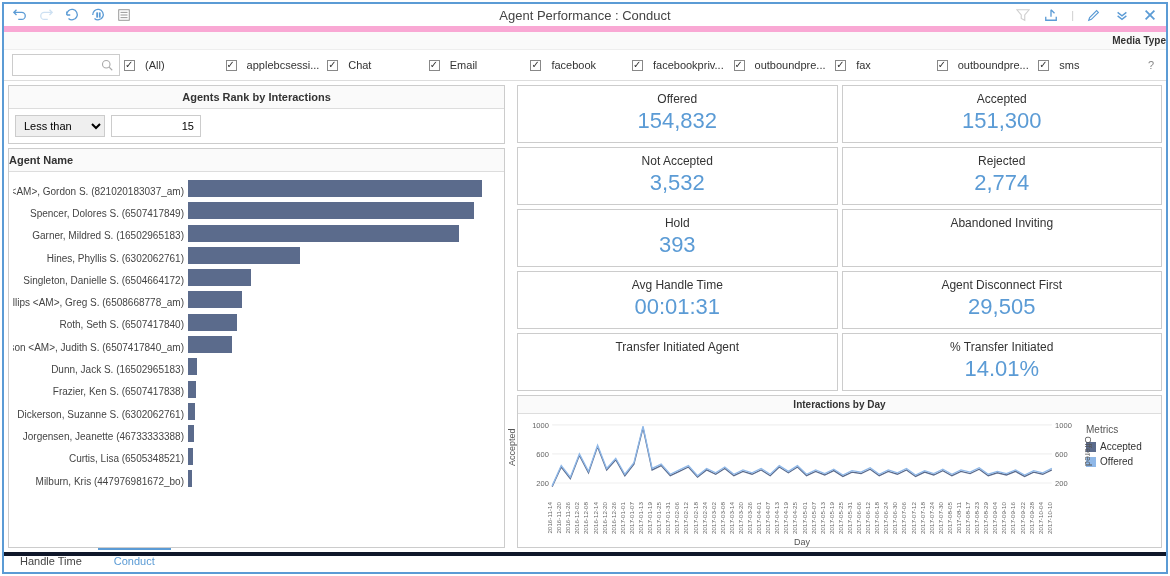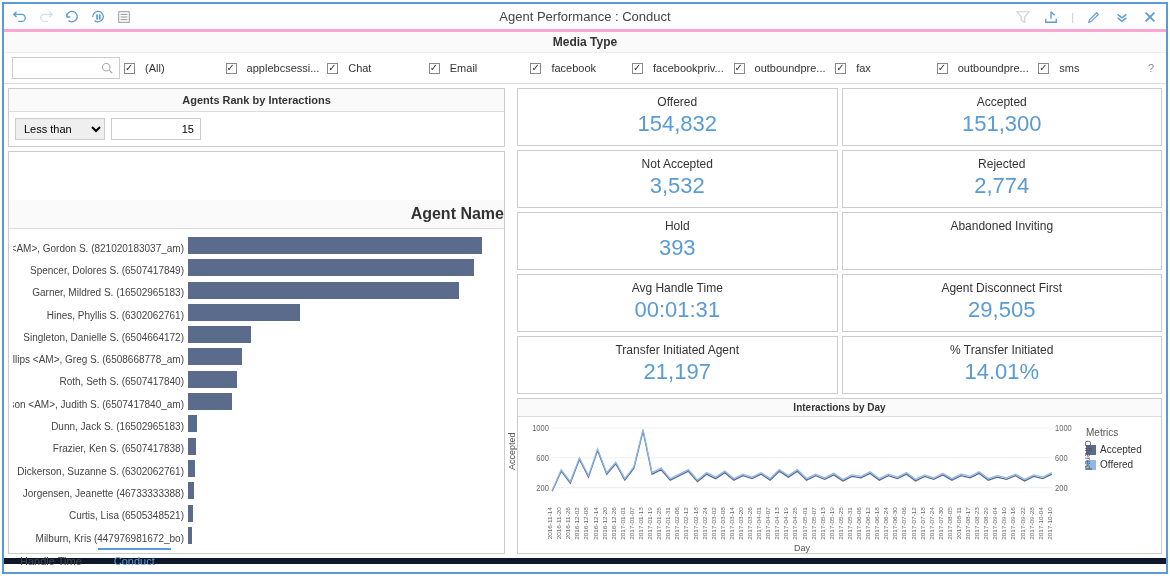--- a/index.html
+++ b/index.html
@@ -1,59 +1,59 @@
 <!DOCTYPE html>
 <html><head>
 <meta charset="utf-8">
 <style>
 * { margin: 0; padding: 0; box-sizing: border-box; }
 body { font-family: Arial, sans-serif; font-size: 11px; color: #333; background: #fff; width: 1170px; height: 576px; overflow: hidden; }
 .container { border: 2px solid #5b9bd5; width: 1166px; height: 572px; margin: 2px; position: relative; display: flex; flex-direction: column; }
-.toolbar { height: 28px; display: flex; align-items: center; padding: 0 8px; border-bottom: 3px solid #f9a8d4; gap: 32px; }
+.toolbar { height: 28px; display: flex; align-items: center; padding: 0 8px; border-bottom: 6px solid #f9a8d4; gap: 32px; }
 .toolbar-left { display: flex; gap: 10px; align-items: center; }
 .toolbar-icon { width: 16px; height: 16px; cursor: pointer; display: flex; align-items: center; justify-content: center; color: #5b9bd5; }
 .toolbar-right { display: flex; gap: 12px; align-items: center; margin-left: auto; }
 .title { position: absolute; left: 50%; transform: translateX(-50%); font-size: 13px; color: #444; }
 .media-bar { border-bottom: 1px solid #ddd; }
-.media-header { text-align: center; font-size: 12px; font-weight: bold; padding: 3px 0; background: #fafafa; border-bottom: 1px solid #eee; }
+.media-header { text-align: right; font-size: 10px; font-weight: bold; padding: 3px 0; background: #fafafa; border-bottom: 1px solid #eee; }
 .media-row { display: flex; align-items: center; height: 30px; padding: 0 8px; gap: 4px; }
 .search-box { width: 108px; height: 22px; border: 1px solid #ccc; display: flex; align-items: center; justify-content: flex-end; padding: 0 6px; }
 .media-items { display: flex; flex: 1; align-items: center; }
 .media-item { display: flex; align-items: center; gap: 10px; font-size: 11px; flex: 1; }
 .cb { width: 11px; height: 11px; border: 1px solid #888; background: #fff; position: relative; }
 .cb::after { content: '✓'; position: absolute; top: -2px; left: 0px; font-size: 10px; color: #333; }
 .body { flex: 1; display: flex; gap: 12px; padding: 4px; overflow: hidden; }
 .left { width: 497px; display: flex; flex-direction: column; gap: 4px; }
 .right { flex: 1; display: flex; flex-direction: column; gap: 4px; }
 .rank-panel { border: 1px solid #ccc; }
 .rank-header { text-align: center; font-size: 11px; font-weight: bold; padding: 5px 0; background: #fafafa; border-bottom: 1px solid #ddd; }
 .rank-filter { display: flex; gap: 6px; padding: 6px; align-items: flex-start; }
 .rank-filter select { height: 22px; width: 90px; border: 1px solid #ccc; font-size: 11px; padding: 0 4px; }
 .rank-filter input { height: 22px; width: 90px; border: 1px solid #ccc; font-size: 11px; text-align: right; padding: 0 6px; }
 .chart-panel { flex: 1; border: 1px solid #ccc; display: flex; flex-direction: column; }
-.col-header { text-align: right; font-size: 16px; font-weight: bold; padding: 5px 0; background: #fafafa; border-bottom: 1px solid #ddd; margin-top: 48px; }
+.col-header { text-align: left; font-size: 11px; font-weight: bold; padding: 5px 0; background: #fafafa; border-bottom: 1px solid #ddd; }
 .hbar-area { flex: 1; display: flex; padding: 8px 4px 0 4px; }
 .hbar-labels { width: 175px; display: flex; flex-direction: column; }
 .hbar-row { height: 22.3px; display: flex; align-items: center; justify-content: flex-end; font-size: 10px; color: #444; padding-right: 4px; white-space: nowrap; overflow: hidden; }
 .hbar-bars { flex: 1; position: relative; }
 .hbar { height: 17px; margin-bottom: 5.3px; background: #5b6b8c; }
 .hbar-axis { position: absolute; bottom: -18px; left: 0; right: 0; display: flex; font-size: 9px; color: #666; padding-left: 0; }
 .kpi-grid { display: grid; grid-template-columns: 1fr 1fr; gap: 4px; }
 .kpi { border: 1px solid #ccc; text-align: center; padding: 6px 0 8px 0; }
 .kpi-label { font-size: 12px; color: #333; margin-bottom: 2px; }
 .kpi-value { font-size: 22px; color: #5b9bd5; }
 .line-panel { flex: 1; border: 1px solid #ccc; display: flex; flex-direction: column; }
 .line-header { text-align: center; font-size: 10px; font-weight: bold; padding: 3px 0; background: #fafafa; border-bottom: 1px solid #ddd; }
 .line-body { flex: 1; display: flex; padding: 4px; }
 .line-chart { flex: 1; position: relative; }
 .legend { width: 75px; padding: 6px 4px; display: flex; flex-direction: column; gap: 4px; font-size: 10px; }
 .legend-title { font-size: 10px; color: #555; margin-bottom: 2px; }
 .legend-item { display: flex; align-items: center; gap: 4px; }
 .legend-swatch { width: 10px; height: 10px; }
-.footer-tabs { height: 14px; border-top: 6px solid #0f172a; display: flex; align-items: flex-end; }
+.footer-tabs { height: 20px; border-top: 4px solid #0f172a; display: flex; align-items: flex-end; }
 .tab { padding: 5px 16px; font-size: 11px; color: #444; border-top: 2px solid transparent; cursor: pointer; }
 .tab.active { border-top: 2px solid #5b9bd5; color: #5b9bd5; }
 .y-axis-label { position: absolute; left: -10px; top: 50%; transform: rotate(-90deg) translateX(20px); transform-origin: left; font-size: 9px; color: #555; }
 .y-axis-label-r { position: absolute; right: -6px; top: 50%; transform: rotate(90deg) translateX(-20px); transform-origin: right; font-size: 9px; color: #555; }
 .x-label-day { position: absolute; bottom: -4px; left: 50%; transform: translateX(-50%); font-size: 9px; color: #555; }
 svg polyline { fill: none; stroke-width: 1.2; }
 .qmark { margin-left: auto; color: #888; font-size: 11px; padding: 0 4px; }
 </style>
 </head>
 <body>
@@ -257,21 +257,20 @@
           <div class="kpi">
             <div class="kpi-label">Avg Handle Time</div>
             <div class="kpi-value">00:01:31</div>
           </div>
           <div class="kpi">
             <div class="kpi-label">Agent Disconnect First</div>
             <div class="kpi-value">29,505</div>
           </div>
           <div class="kpi">
             <div class="kpi-label">Transfer Initiated Agent</div>
-            <div class="kpi-value">21,197</div>
           </div>
           <div class="kpi">
             <div class="kpi-label">% Transfer Initiated</div>
             <div class="kpi-value">14.01%</div>
           </div>
         </div>
       <div class="line-panel">
         <div class="line-header">Interactions by Day</div>
         <div class="line-body">
           <div class="line-chart">

